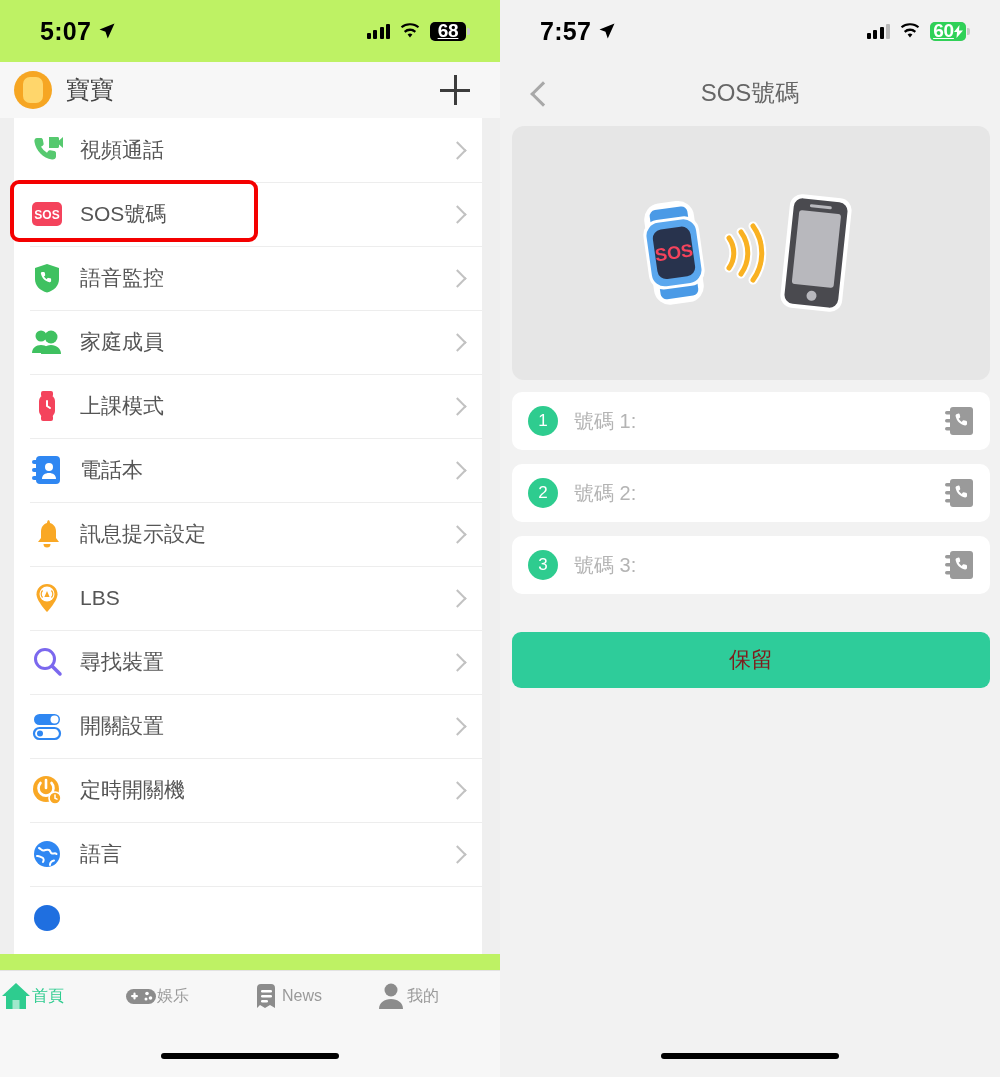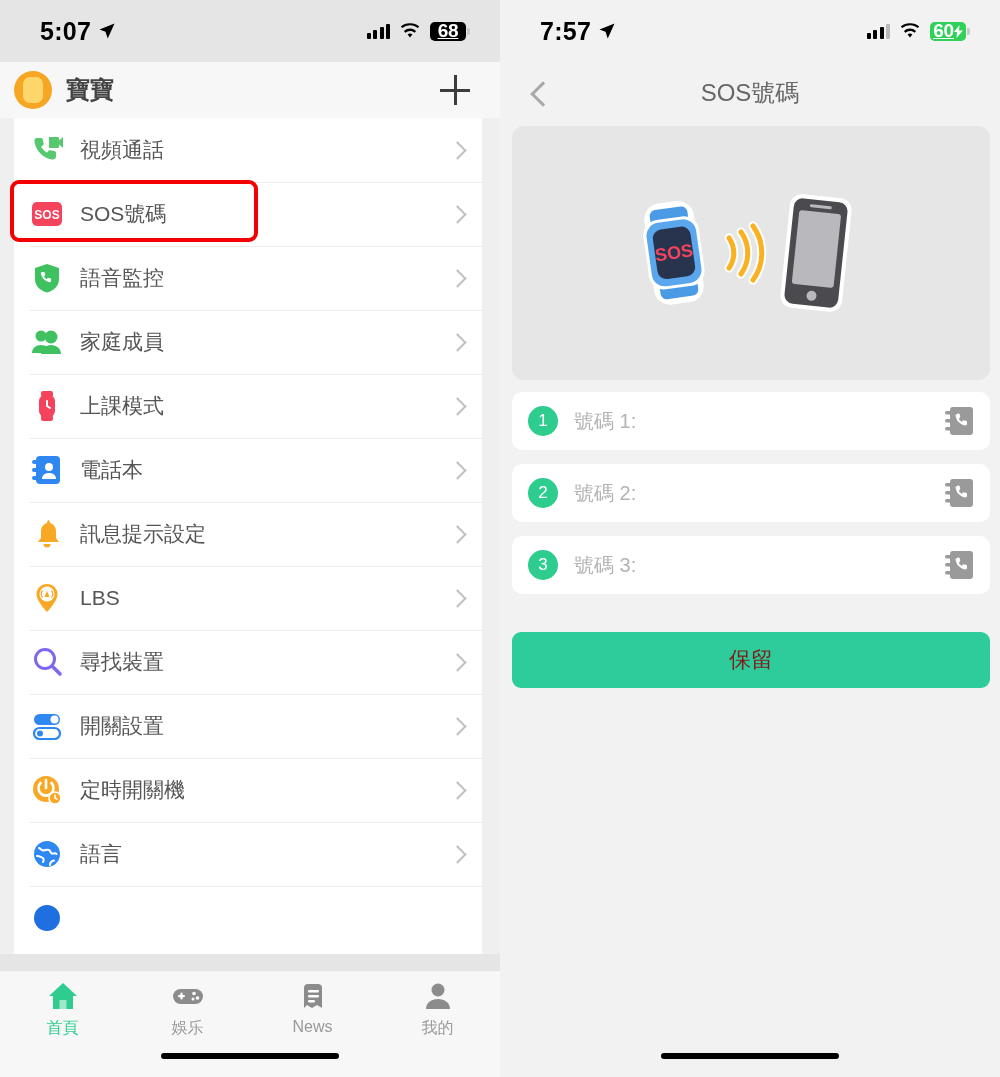--- a/index.html
+++ b/index.html
@@ -4,21 +4,21 @@
 <style>
   * { box-sizing: border-box; margin: 0; padding: 0; }
   html, body {
     width: 1000px; height: 1077px;
     font-family: "Liberation Sans", "DejaVu Sans", sans-serif;
     background: #ffffff; overflow: hidden;
   }
   .screens { display: flex; width: 1000px; height: 1077px; }
 
   
-  .phone { position: relative; height: 1077px; background: #e5e5e5; }
+  .phone { position: relative; height: 1077px; background: #bef264; }
   .phone-left  { width: 500px; }
   .phone-right { width: 500px; background: #f2f2f2; }
 
   
   .statusbar {
     height: 62px; display: flex; align-items: center;
     justify-content: space-between; padding: 0 34px 0 40px;
   }
   .sb-left { display: flex; align-items: center; gap: 7px; }
   .sb-time { font-size: 25px; font-weight: 700; color: #000; letter-spacing: .3px; }
@@ -56,21 +56,21 @@
     padding: 0 28px 0 14px; background: #f7f7f7;
   }
   .avatar {
     width: 38px; height: 38px; border-radius: 50%;
     background: #f6a623; position: relative; flex: none;
   }
   .avatar::before {
     content: ""; position: absolute; left: 9px; top: 6px;
     width: 20px; height: 26px; border-radius: 7px; background: #ffd66b;
   }
-  .app-title { font-size: 24px; color: #444; margin-left: 14px; font-weight: 700; }
+  .app-title { font-size: 24px; color: #444; margin-left: 14px; font-weight: 400; }
   .plus-btn {
     margin-left: auto; width: 34px; height: 34px; position: relative; cursor: pointer;
   }
   .plus-btn::before, .plus-btn::after {
     content: ""; position: absolute; background: #3c3c3c;
   }
   .plus-btn::before { left: 2px; right: 2px; top: 16px; height: 2.5px; }
   .plus-btn::after { top: 2px; bottom: 2px; left: 16px; width: 2.5px; }
 
   
@@ -101,21 +101,21 @@
     position: absolute; left: 10px; top: 62px; width: 248px; height: 62px;
     border: 4px solid #f40000; border-radius: 9px; pointer-events: none; z-index: 5;
   }
 
   
   .tabbar {
     position: absolute; left: 0; bottom: 0; width: 500px; height: 107px;
     background: #f7f7f7; border-top: 1px solid #e3e3e3;
     display: flex; align-items: flex-start; padding-top: 10px;
   }
-  .tab { flex: 1; display: flex; flex-direction: column; align-items: center; gap: 7px; cursor: pointer; }
+  .tab { flex: 1; display: flex; flex-direction: row; align-items: center; cursor: pointer; }
   .tab-ico { width: 32px; height: 30px; position: relative; }
   .tab-label { font-size: 16px; color: #9a9a9a; }
   .tab.active .tab-label { color: #2ecc8f; }
 
   
   .home-ind {
     position: absolute; bottom: 18px; left: 50%; transform: translateX(-50%);
     width: 178px; height: 6px; border-radius: 3px; background: #000;
   }
 

